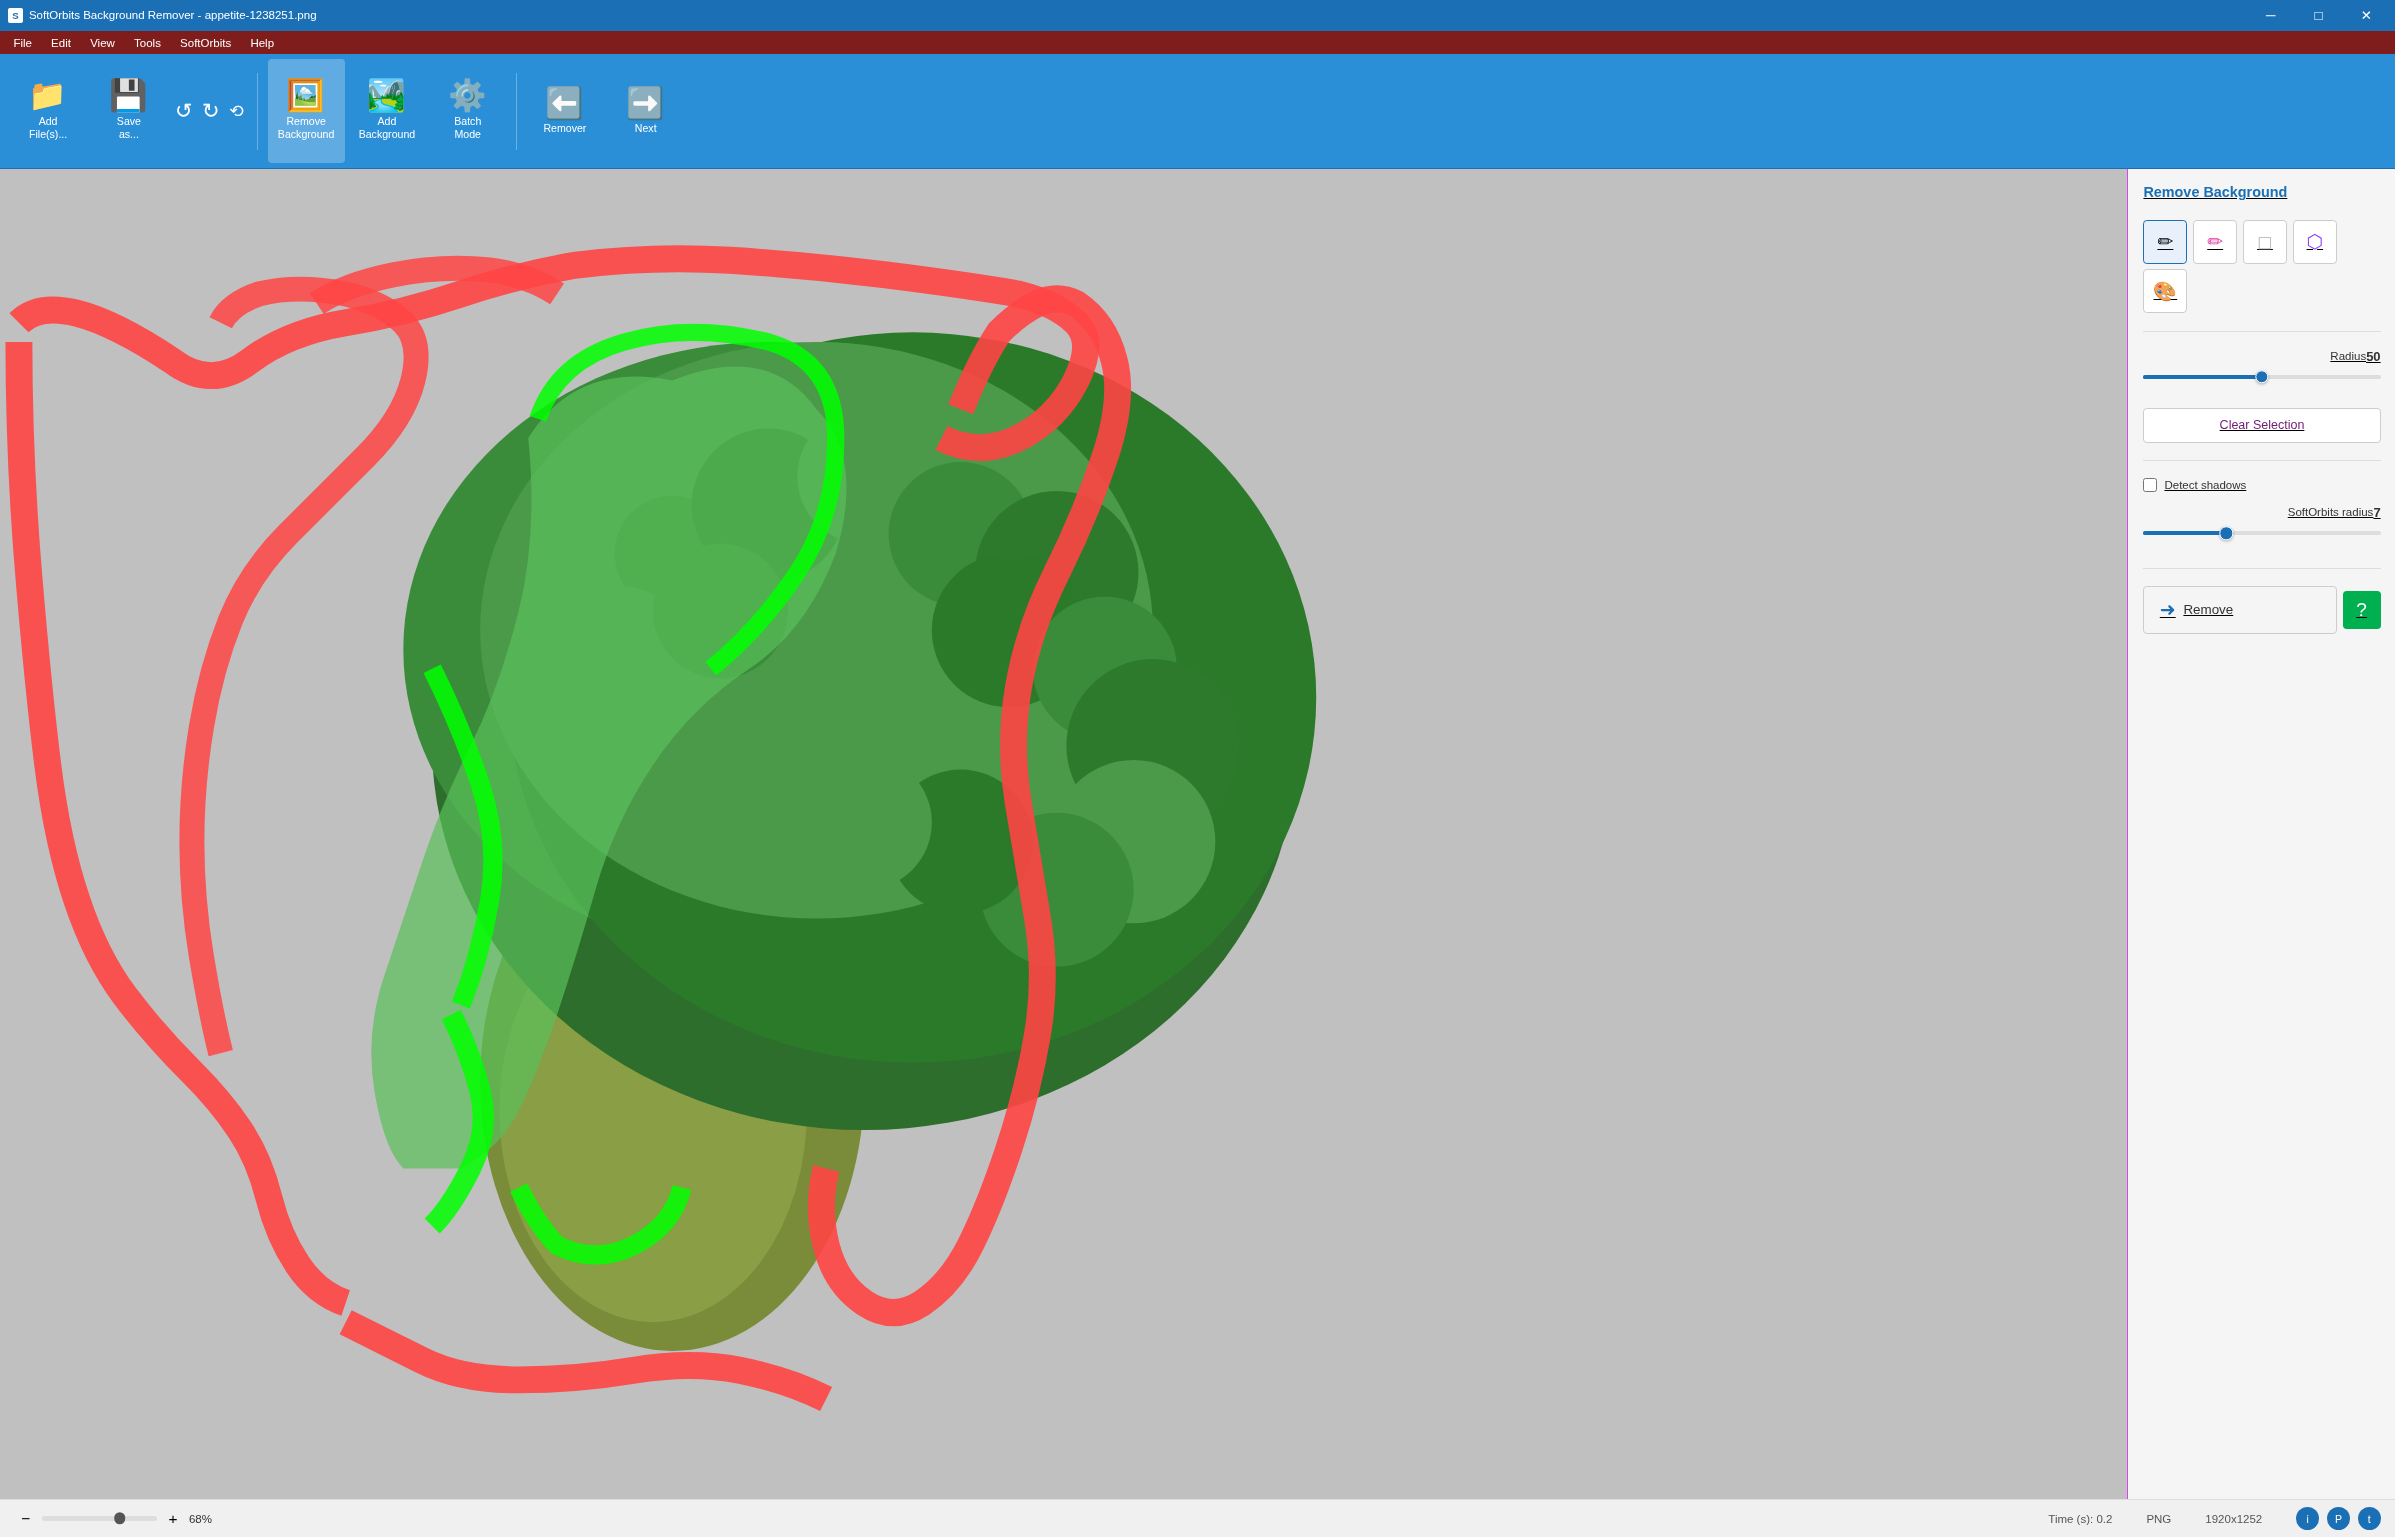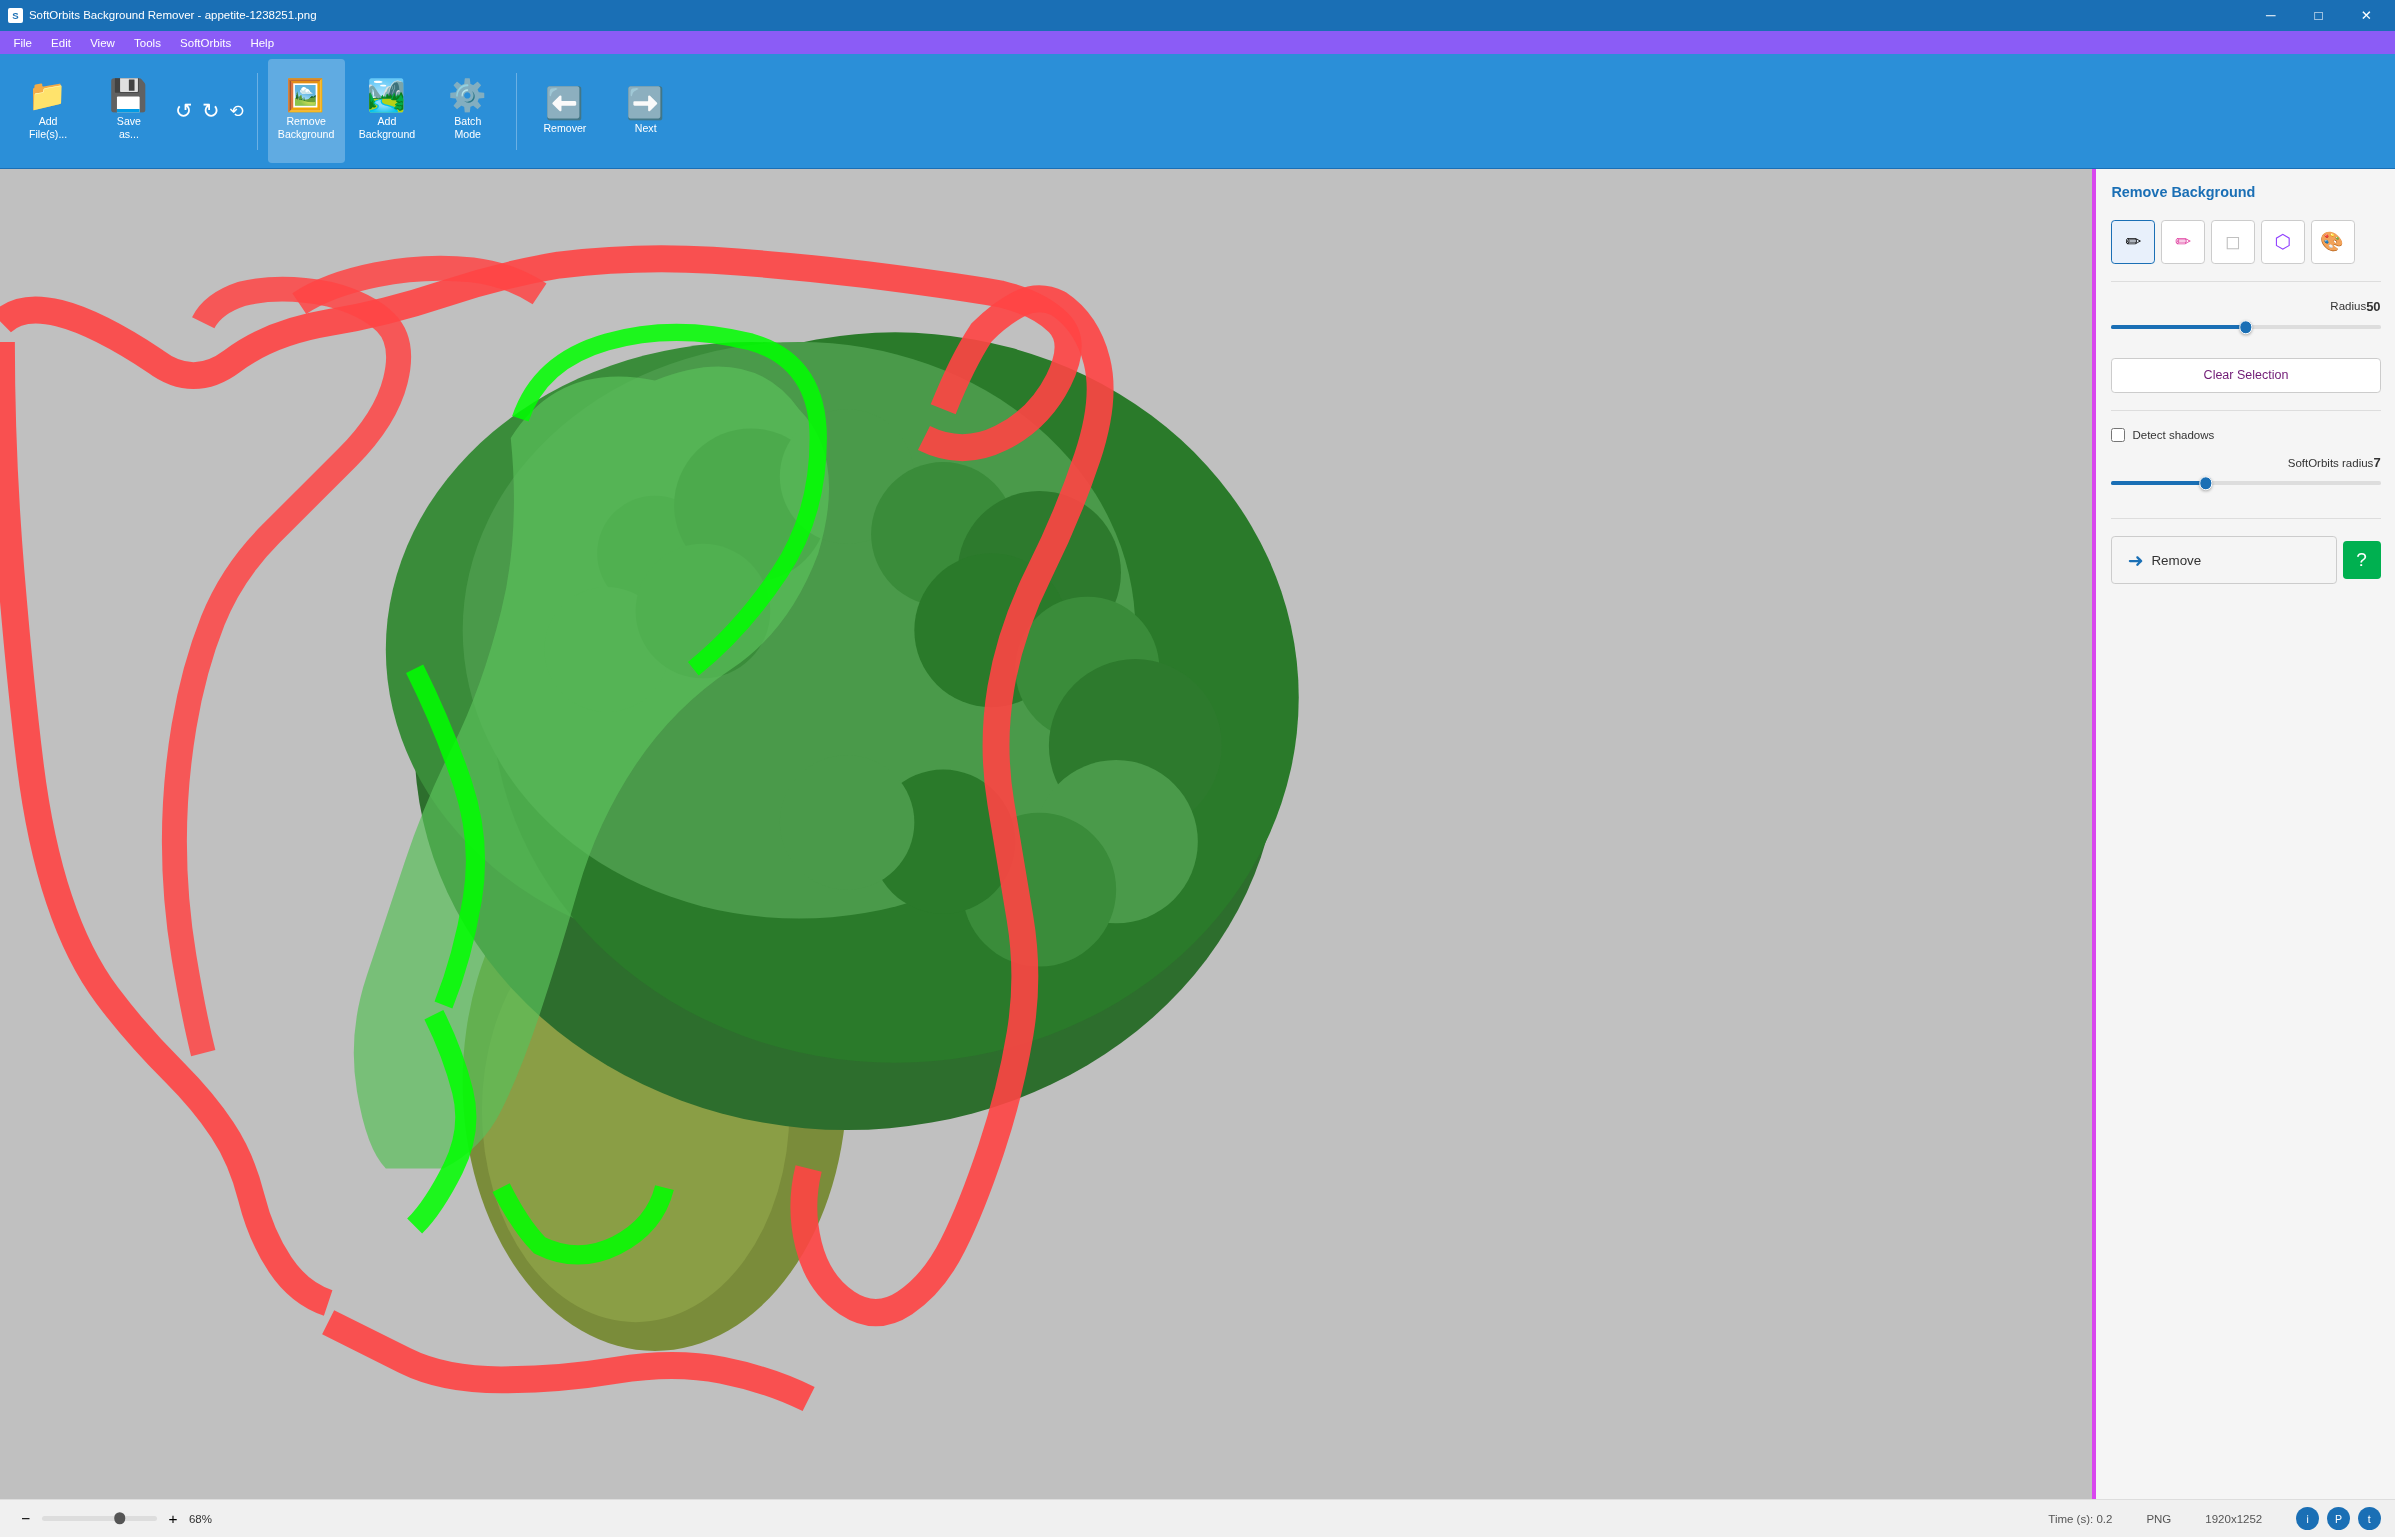--- a/index.html
+++ b/index.html
@@ -16,21 +16,21 @@
       font-size: 11.5px;
       justify-content: space-between;
     }
     .title-bar-left { display: flex; align-items: center; gap: 5.8px; }
     .title-bar-icon { width: 15.4px; height: 15.4px; background: #fff; border-radius: 1.9px; font-size: 9.6px; display: flex; align-items: center; justify-content: center; color: #1a6fb5; font-weight: bold; }
     .title-bar-controls { display: flex; gap: 3.8px; }
     .title-btn { width: 44px; height: 31px; display: flex; align-items: center; justify-content: center; background: transparent; border: none; color: white; cursor: pointer; font-size: 13.4px; }
 
     
     .menu-bar {
-      background: #8b5cf6;
+      background: #7f1d1d;
       height: 23px;
       display: flex;
       align-items: center;
       padding: 0 3.8px;
       color: white;
       font-size: 11.5px;
     }
     .menu-item {
       padding: 1.9px 9.6px;
       cursor: pointer;
@@ -83,27 +83,28 @@
     }
     
     .broccoli-bg {
       position: absolute;
       top: 0; left: 0; right: 0; bottom: 0;
       background: #c0c0c0;
     }
 
     
     .right-panel {
-      width: 304px;
+      width: 269px;
       background: #f5f5f5;
-      border-left: 4px solid #d946ef;
+      border-left: 1px solid #d946ef;
       padding: 15.4px;
       display: flex;
       flex-direction: column;
       gap: 13.4px;
+      text-decoration: underline;
     }
     .panel-title {
       font-size: 14.4px;
       font-weight: 600;
       color: #1a6fb5;
       margin-bottom: 5.8px;
     }
     .tool-buttons {
       display: flex;
       gap: 5.8px;

